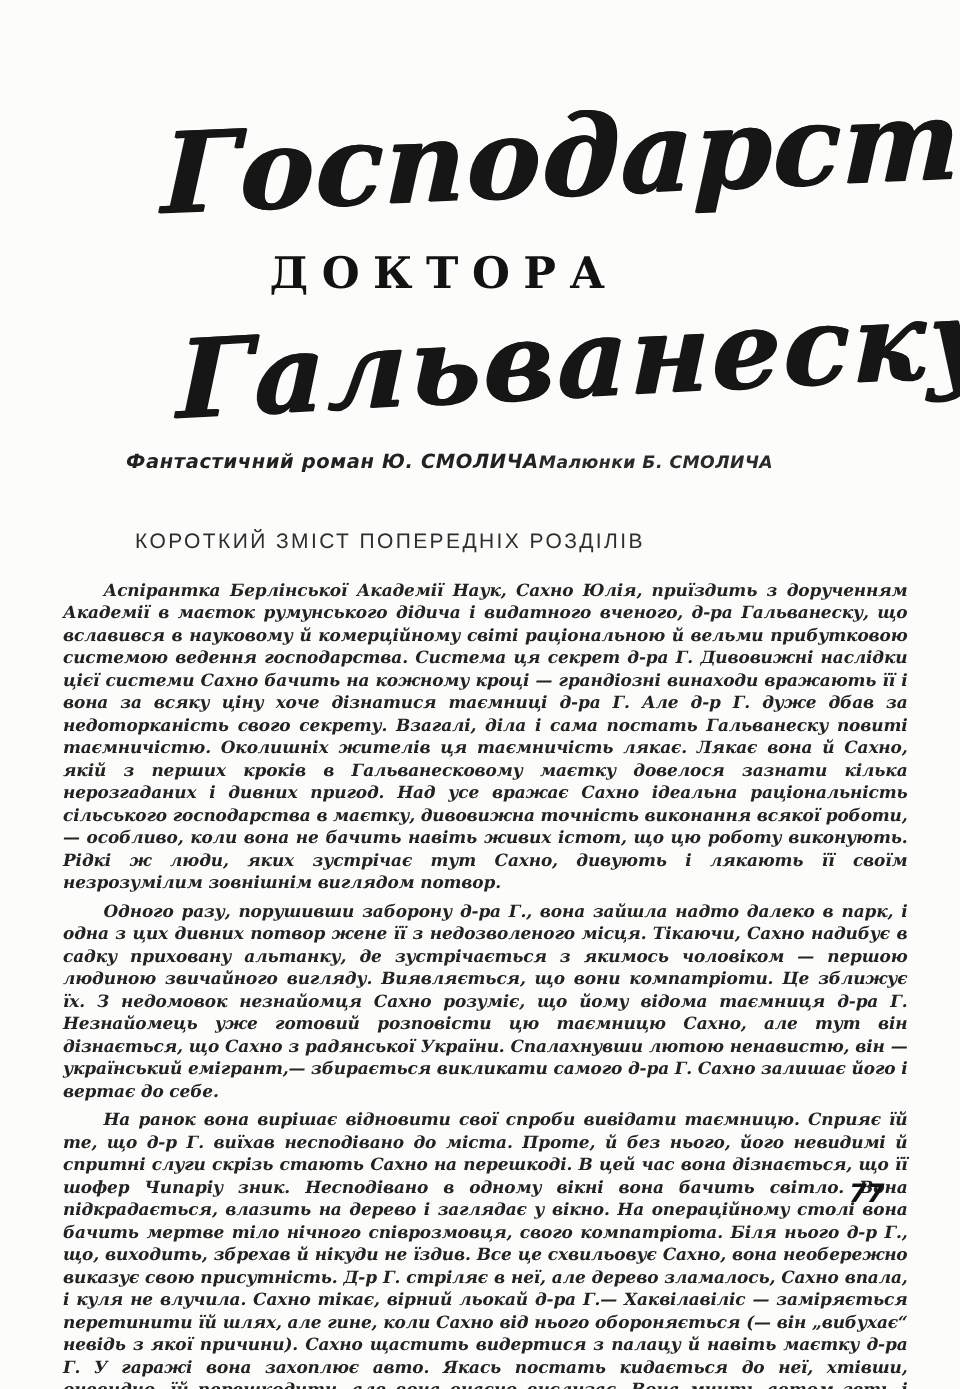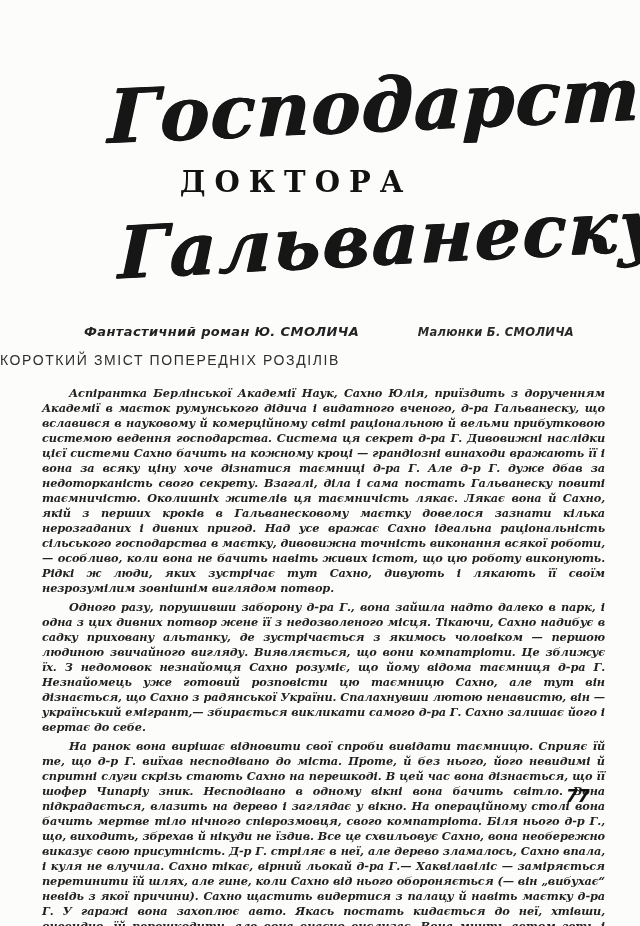--- a/index.html
+++ b/index.html
@@ -44,23 +44,22 @@
     font-family:"DejaVu Serif", serif;
     font-weight:bold;
     font-size:29px;
     letter-spacing:9px;
     color:#121212;
     padding-left:32px;
   }
   
   .byline{
     position:absolute;
-    top:324px;left:84px;right:66px;
+    top:301px;left:84px;right:66px;
     display:flex;
-    justify-content:space-between;
     align-items:baseline;
   }
   .byline .left{
     font-family:"DejaVu Sans", sans-serif;
     font-style:italic;
     font-weight:bold;
     font-size:13px;
     letter-spacing:0.4px;
     color:#222;
   }
@@ -69,20 +68,21 @@
     font-style:italic;
     font-weight:bold;
     font-size:11.5px;
     letter-spacing:0.3px;
     color:#2a2a2a;
   }
   
   .section-heading{
     position:absolute;
     top:352px;left:0;width:520px;
+    text-align:center;
     font-family:"Liberation Sans", sans-serif;
     font-size:14px;
     font-weight:400;
     letter-spacing:1.6px;
     color:#2e2e2e;
   }
   
   .body-text{
     position:absolute;
     top:382px;left:38px;width:571px;

